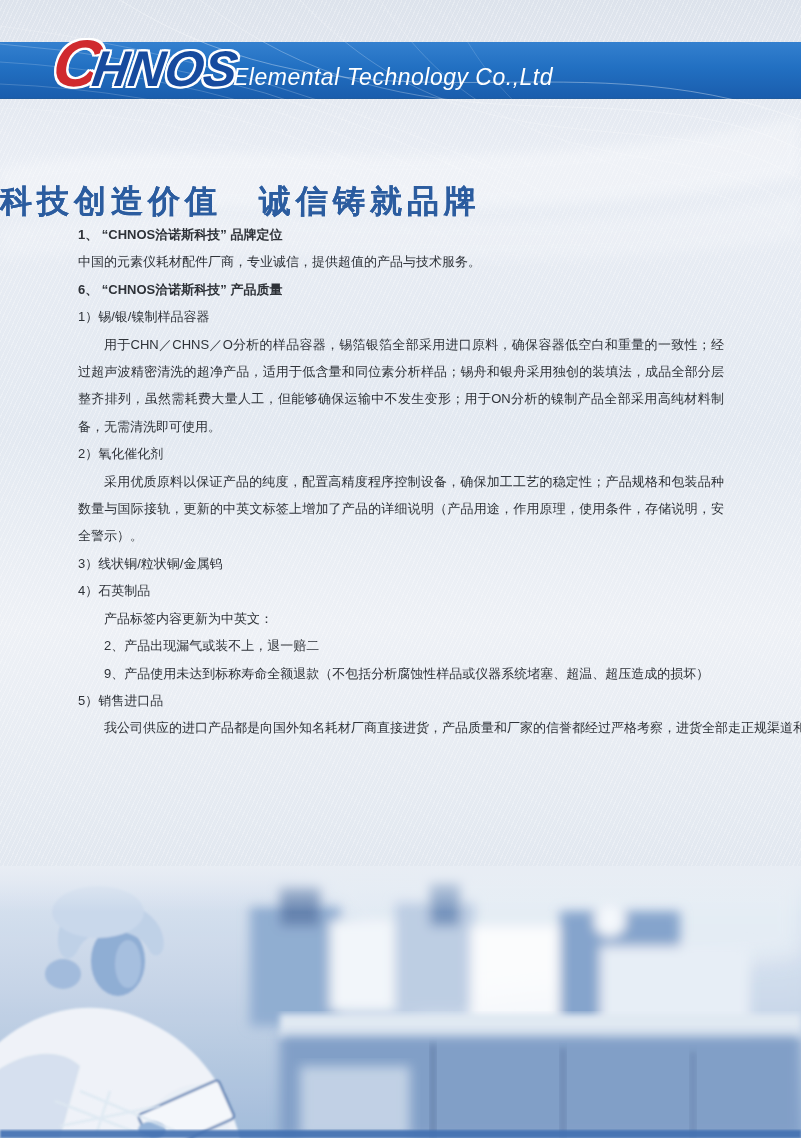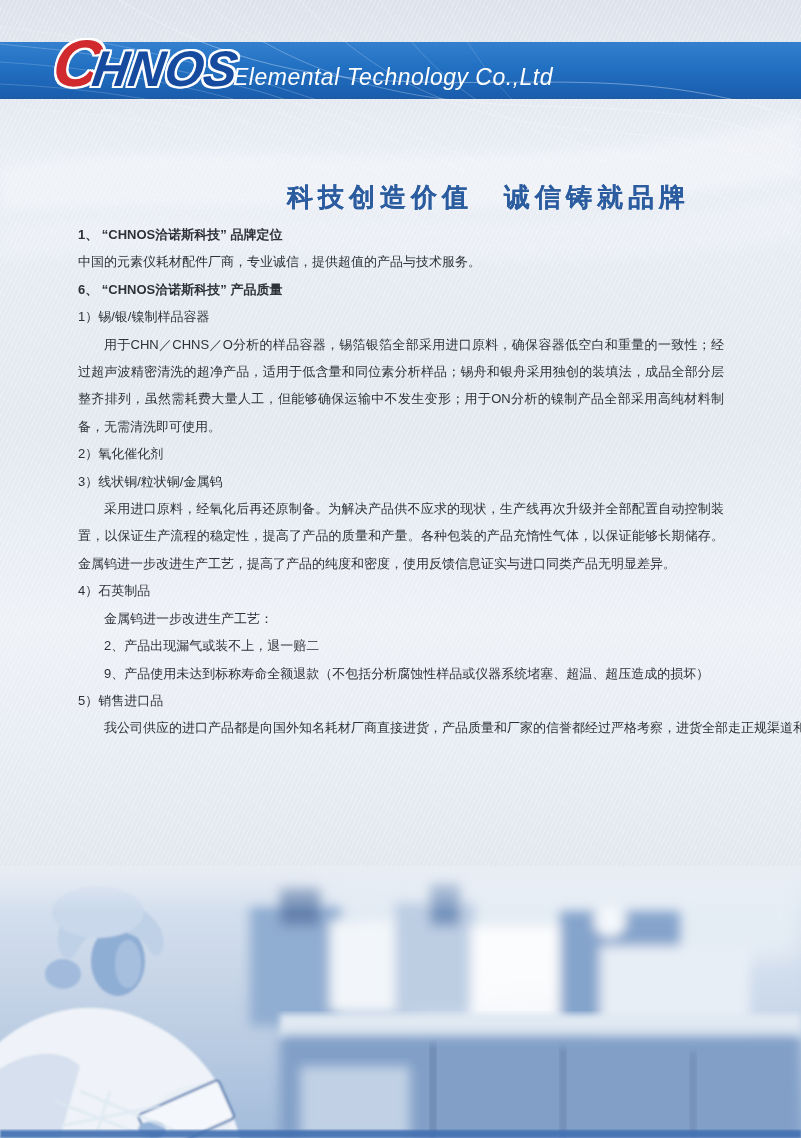--- a/index.html
+++ b/index.html
@@ -31,21 +31,21 @@
     font-size:50px; line-height:50px; color:#164a9e; display:inline-block; margin-left:-8px;
     text-shadow:-2px 0 #fff,2px 0 #fff,0 -2px #fff,0 2px #fff,-2px -2px #fff,2px 2px #fff,-2px 2px #fff,2px -2px #fff;
   }
   .company{
     position:absolute; left:233px; top:64px; z-index:3;
     color:#ffffff; font-style:italic; font-size:23px; letter-spacing:.5px;
   }
   
   .main-title{
     position:absolute; left:0; top:180px; width:690px; z-index:3;
-    text-align:right; color:#2b5c9f; font-weight:bold; font-size:26px;
+    text-align:left; color:#2b5c9f; font-weight:bold; font-size:32px;
     letter-spacing:5px; font-family:"Liberation Serif", serif;
     text-shadow:0 0 .6px #2b5c9f;
   }
   
   .content{
     position:absolute; left:78px; top:221px; width:646px; z-index:3;
   }
   .content > div{
     line-height:27.4px; font-size:13px; color:#2e3238; text-align:justify;
   }
@@ -96,24 +96,24 @@
 
   <div class="main-title">科技创造价值　诚信铸就品牌</div>
 
   <div class="content">
       <div class="blk-h">1、 “CHNOS洽诺斯科技” 品牌定位</div>
       <div class="blk-p0">中国的元素仪耗材配件厂商，专业诚信，提供超值的产品与技术服务。</div>
       <div class="blk-h">6、 “CHNOS洽诺斯科技” 产品质量</div>
       <div class="blk-sub">1）锡/银/镍制样品容器</div>
       <div class="blk-p">用于CHN／CHNS／O分析的样品容器，锡箔银箔全部采用进口原料，确保容器低空白和重量的一致性；经过超声波精密清洗的超净产品，适用于低含量和同位素分析样品；锡舟和银舟采用独创的装填法，成品全部分层整齐排列，虽然需耗费大量人工，但能够确保运输中不发生变形；用于ON分析的镍制产品全部采用高纯材料制备，无需清洗即可使用。</div>
       <div class="blk-sub">2）氧化催化剂</div>
+      <div class="blk-p">采用优质原料以保证产品的纯度，配置高精度程序控制设备，确保加工工艺的稳定性；产品规格和包装品种数量与国际接轨，更新的中英文标签上增加了产品的详细说明（产品用途，作用原理，使用条件，存储说明，安全警示）。</div>
       <div class="blk-sub">3）线状铜/粒状铜/金属钨</div>
-      <div class="blk-p">采用进口原料，经氧化后再还原制备。为解决产品供不应求的现状，生产线再次升级并全部配置自动控制装置，以保证生产流程的稳定性，提高了产品的质量和产量。各种包装的产品充惰性气体，以保证能够长期储存。金属钨进一步改进生产工艺，提高了产品的纯度和密度，使用反馈信息证实与进口同类产品无明显差异。</div>
       <div class="blk-sub">4）石英制品</div>
-      <div class="blk-p">金属钨进一步改进生产工艺：</div>
+      <div class="blk-p">产品标签内容更新为中英文：</div>
       <div class="blk-li">2、产品出现漏气或装不上，退一赔二</div>
       <div class="blk-li">9、产品使用未达到标称寿命全额退款（不包括分析腐蚀性样品或仪器系统堵塞、超温、超压造成的损坏）</div>
       <div class="blk-sub">5）销售进口品</div>
       <div class="blk-cut">我公司供应的进口产品都是向国外知名耗材厂商直接进货，产品质量和厂家的信誉都经过严格考察，进货全部走正规渠道和</div>
     </div>
 
   <svg class="photo" width="801" height="272" viewBox="0 0 801 272">
     <defs>
       <linearGradient id="pg" x1="0" y1="0" x2="0" y2="1">
         <stop offset="0" stop-color="#d9e3f0"></stop>

